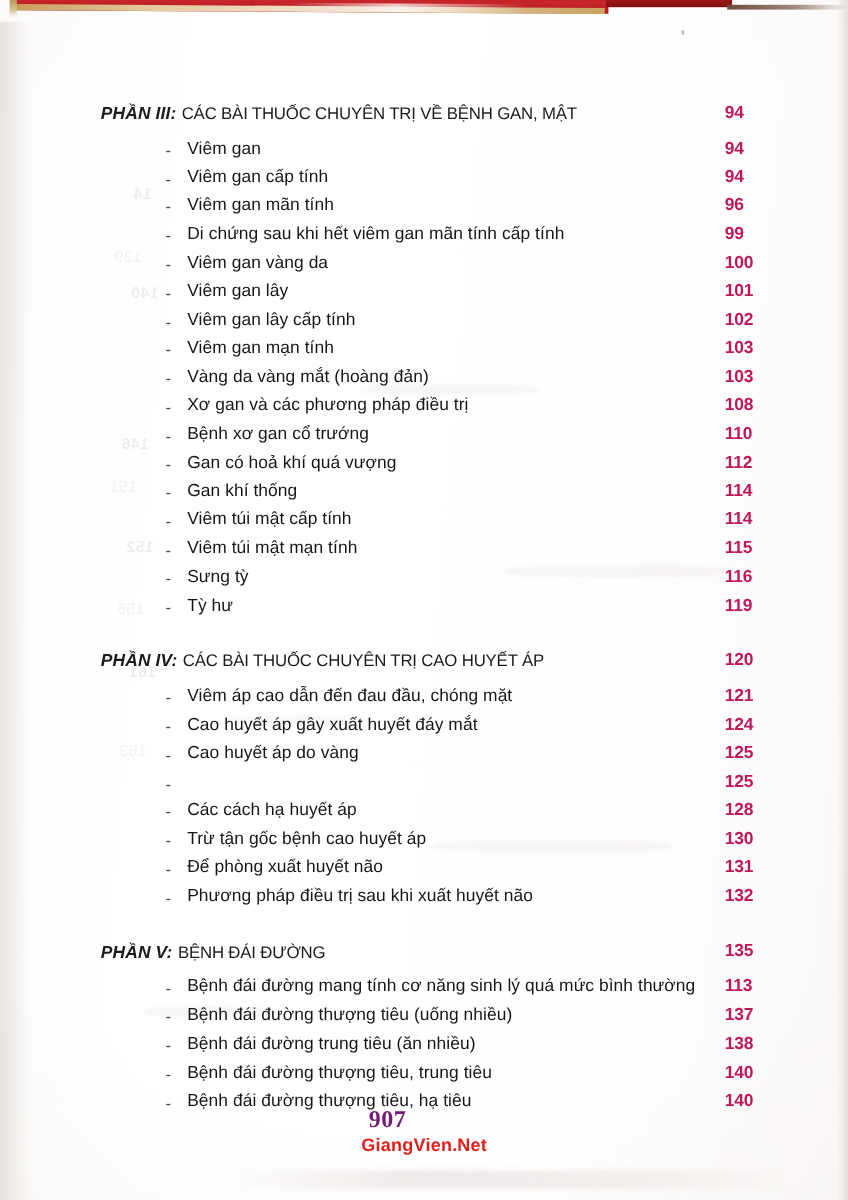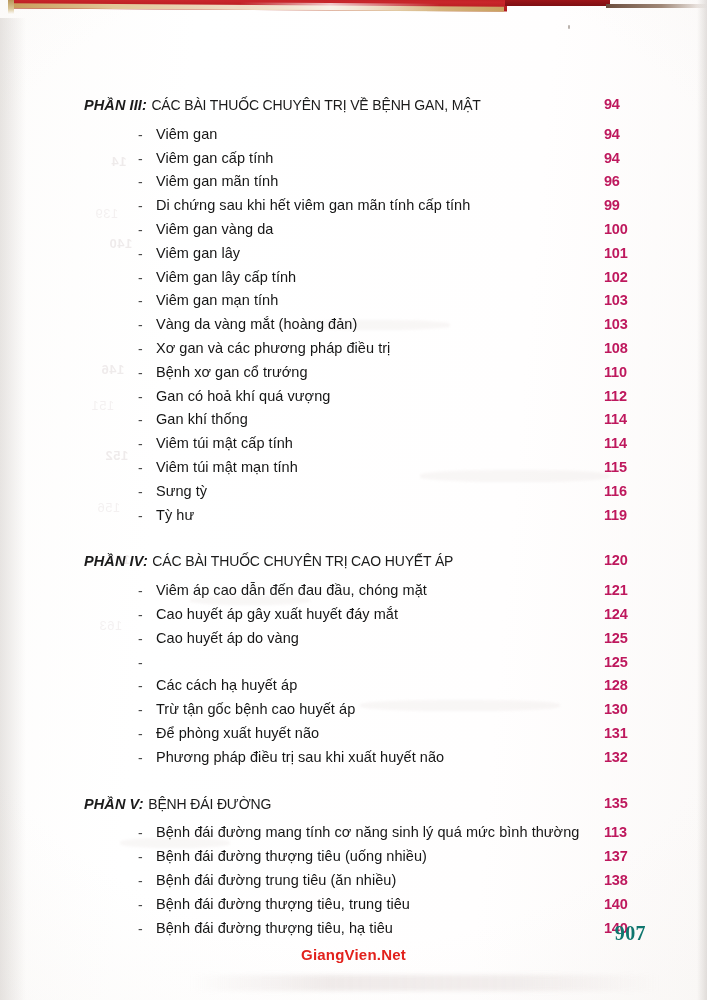--- a/index.html
+++ b/index.html
@@ -152,21 +152,21 @@
     opacity: 0.16;
     border-radius: 40%;
     pointer-events: none;
     filter: blur(1.2px);
   }
 
   
   #toc {
     position: absolute;
     left: 0;
-    top: 10px;
+    top: 0;
     width: 707px;
     height: 980px;
   }
   .toc-row {
     position: absolute;
     left: 84px;
     width: 562px;
     height: 24px;
     color: #1b1b1b;
   }
@@ -216,25 +216,25 @@
     letter-spacing: -0.2px;
   }
   .part-row .page-num { font-weight: 700; }
 
   
   #folio {
     position: absolute;
     left: 0;
     top: 922px;
     width: 646px;
-    text-align: right;
+    text-align: center;
     font-family: "Liberation Serif", serif;
     font-size: 20px;
     font-weight: 700;
-    color: #0f766e;
+    color: #701a75;
     letter-spacing: 0.4px;
   }
 
   
   #watermark {
     position: absolute;
     left: 0;
     top: 946px;
     width: 707px;
     text-align: center;

